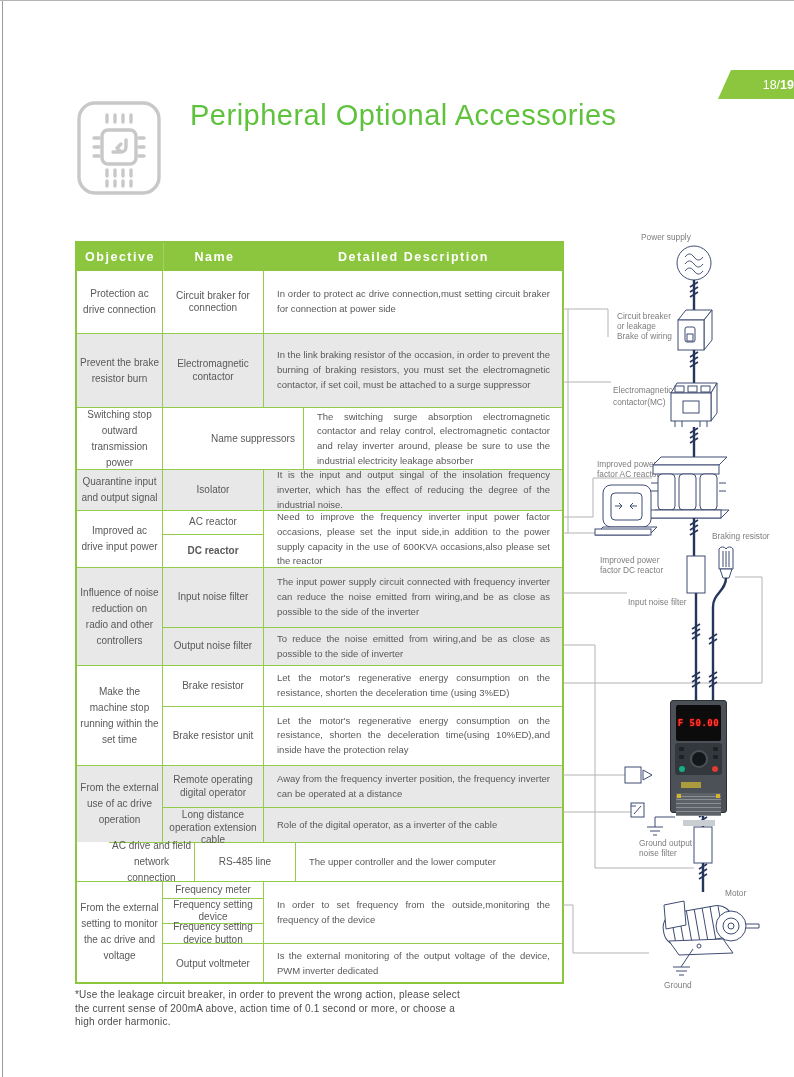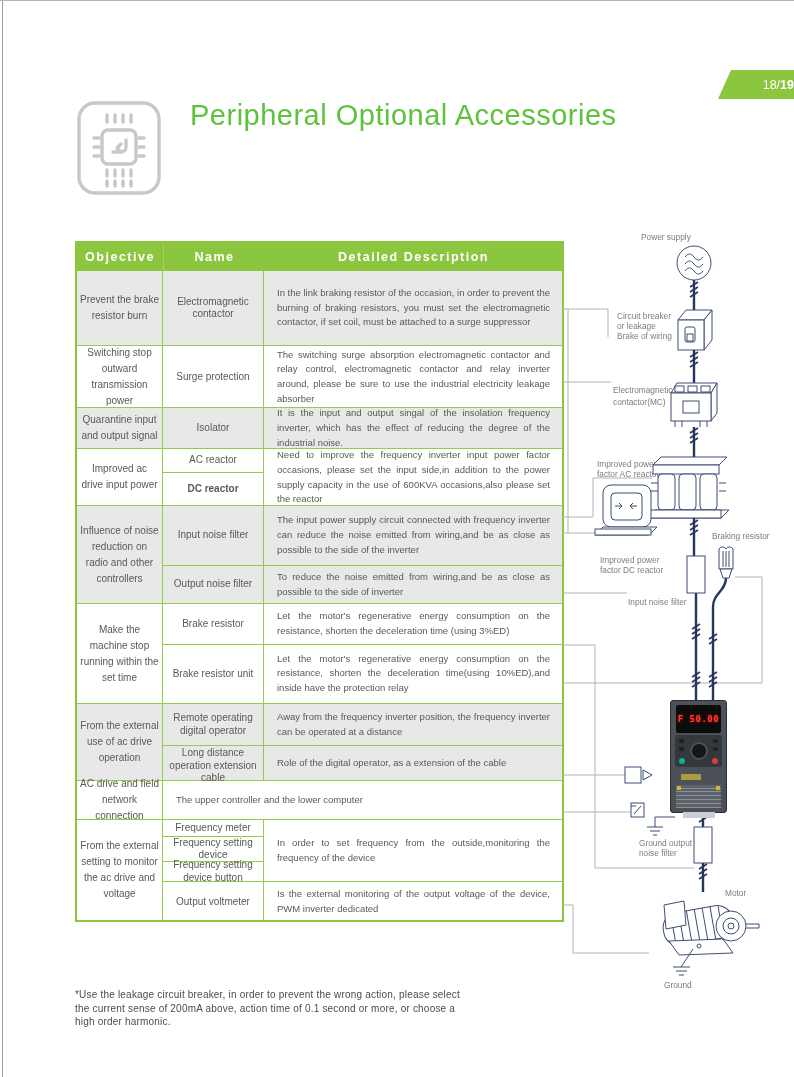--- a/index.html
+++ b/index.html
@@ -58,21 +58,21 @@
   .diagram text{font-size:8.3px;fill:#7d7d7d;}
   .nv{stroke:#3e4d74;stroke-width:1;fill:none;}
   .nvf{stroke:#3e4d74;stroke-width:1;fill:#fff;}
   .wire{stroke:#26355c;stroke-width:2.4;fill:none;}
   .tick{stroke:#26355c;stroke-width:1.6;fill:none;}
   .con{stroke:#b3b3b3;stroke-width:1;fill:none;}
 
   
   .inverter{position:absolute;left:670px;top:700px;width:57px;height:113px;
             background:#4c5157;border:1px solid #2c2f33;border-radius:3px;box-sizing:border-box;z-index:5;}
-  .inv-display{margin:4px 5px 0;height:28px;background:#0c0c0c;border-radius:2px;
+  .inv-display{margin:4px 5px 0;height:36px;background:#0c0c0c;border-radius:2px;
                display:flex;align-items:center;justify-content:center;
                color:#ff3b30;font-family:"DejaVu Sans Mono",monospace;
                font-size:9px;font-weight:bold;letter-spacing:0.5px;text-shadow:0 0 2px #f00;}
   .inv-keypad{position:relative;margin:2px 4px 0;height:32px;background:#33383d;border-radius:3px;}
   .knob{position:absolute;left:50%;top:50%;transform:translate(-50%,-50%);width:18px;height:18px;
         border-radius:50%;background:#14171a;border:2px solid #4a5056;box-sizing:border-box;}
   .bmini{position:absolute;width:5px;height:4px;background:#1e2226;border-radius:1px;}
   .bm1{left:4px;top:4px}.bm2{right:4px;top:4px}.bm3{left:4px;top:12px}.bm4{right:4px;top:12px}
   .dotg{position:absolute;left:4px;bottom:3px;width:6px;height:6px;border-radius:50%;background:#12b087;}
   .dotr{position:absolute;right:4px;bottom:3px;width:6px;height:6px;border-radius:50%;background:#e03a2f;}
@@ -110,37 +110,48 @@
 
 <div class="page-title">Peripheral Optional Accessories</div>
 
 <div class="acc-table">
   <div class="t-head">
     <div class="h-obj">Objective</div>
     <div class="h-name">Name</div>
     <div class="h-desc">Detailed Description</div>
   </div>
   <div>
+      <div class="t-group" style="height: 62px;">
+        <div class="obj-cell">Protection ac drive connection</div>
+        <div class="blocks">
+          <div class="t-block" style="height: 62px;">
+            <div class="names-col">
+              <div class="name-cell">Circuit braker for connection</div>
+            </div>
+            <div class="desc-cell">In order to protect ac drive connection,must setting circuit braker for connection at power side</div>
+          </div>
+        </div>
+      </div>
       <div class="t-group shade" style="height: 74px;">
         <div class="obj-cell">Prevent the brake resistor burn</div>
         <div class="blocks">
           <div class="t-block" style="height: 74px;">
             <div class="names-col">
               <div class="name-cell">Electromagnetic contactor</div>
             </div>
             <div class="desc-cell">In the link braking resistor of the occasion, in order to prevent the burning of braking resistors, you must set the electromagnetic contactor, if set coil, must be attached to a surge suppressor</div>
           </div>
         </div>
       </div>
-      <div class="t-group" style="height: 62px;">
+      <div class="t-group" style="height: 62px; gap: 40px;">
         <div class="obj-cell">Switching stop outward transmission power</div>
         <div class="blocks">
           <div class="t-block" style="height: 62px;">
             <div class="names-col">
-              <div class="name-cell">Surge protection</div>
+              <div class="name-cell">Name suppressors</div>
             </div>
             <div class="desc-cell">The switching surge absorption electromagnetic contactor and relay control, electromagnetic contactor and relay inverter around, please be sure to use the industrial electricity leakage absorber</div>
           </div>
         </div>
       </div>
       <div class="t-group shade" style="height: 41px;">
         <div class="obj-cell">Quarantine input and output signal</div>
         <div class="blocks">
           <div class="t-block" style="height: 41px;">
             <div class="names-col">
@@ -202,28 +213,31 @@
           <div class="t-block" style="height: 42px;">
             <div class="names-col">
               <div class="name-cell">Remote operating digital operator</div>
             </div>
             <div class="desc-cell">Away from the frequency inverter position, the frequency inverter can be operated at a distance</div>
           </div>
           <div class="t-block" style="height: 35px;">
             <div class="names-col">
               <div class="name-cell">Long distance operation extension cable</div>
             </div>
-            <div class="desc-cell">Role of the digital operator, as a extension of the cable</div>
-          </div>
-        </div>
-      </div>
-      <div class="t-group" style="height: 39px;">
+            <div class="desc-cell">Role of the digital operator, as a inverter of the cable</div>
+          </div>
+        </div>
+      </div>
+      <div class="t-group" style="height: 39px; margin-left: 32px;">
         <div class="obj-cell">AC drive and field network connection</div>
         <div class="blocks">
           <div class="t-block" style="height: 39px;">
+            <div class="names-col">
+              <div class="name-cell">RS-485 line</div>
+            </div>
             <div class="desc-cell">The upper controller and the lower computer</div>
           </div>
         </div>
       </div>
       <div class="t-group" style="height: 101px;">
         <div class="obj-cell">From the external setting to monitor the ac drive and voltage</div>
         <div class="blocks">
           <div class="t-block" style="height: 61px;">
             <div class="names-col">
               <div class="name-cell" style="flex: 0 0 auto; height: 16px;">Frequency meter</div>

